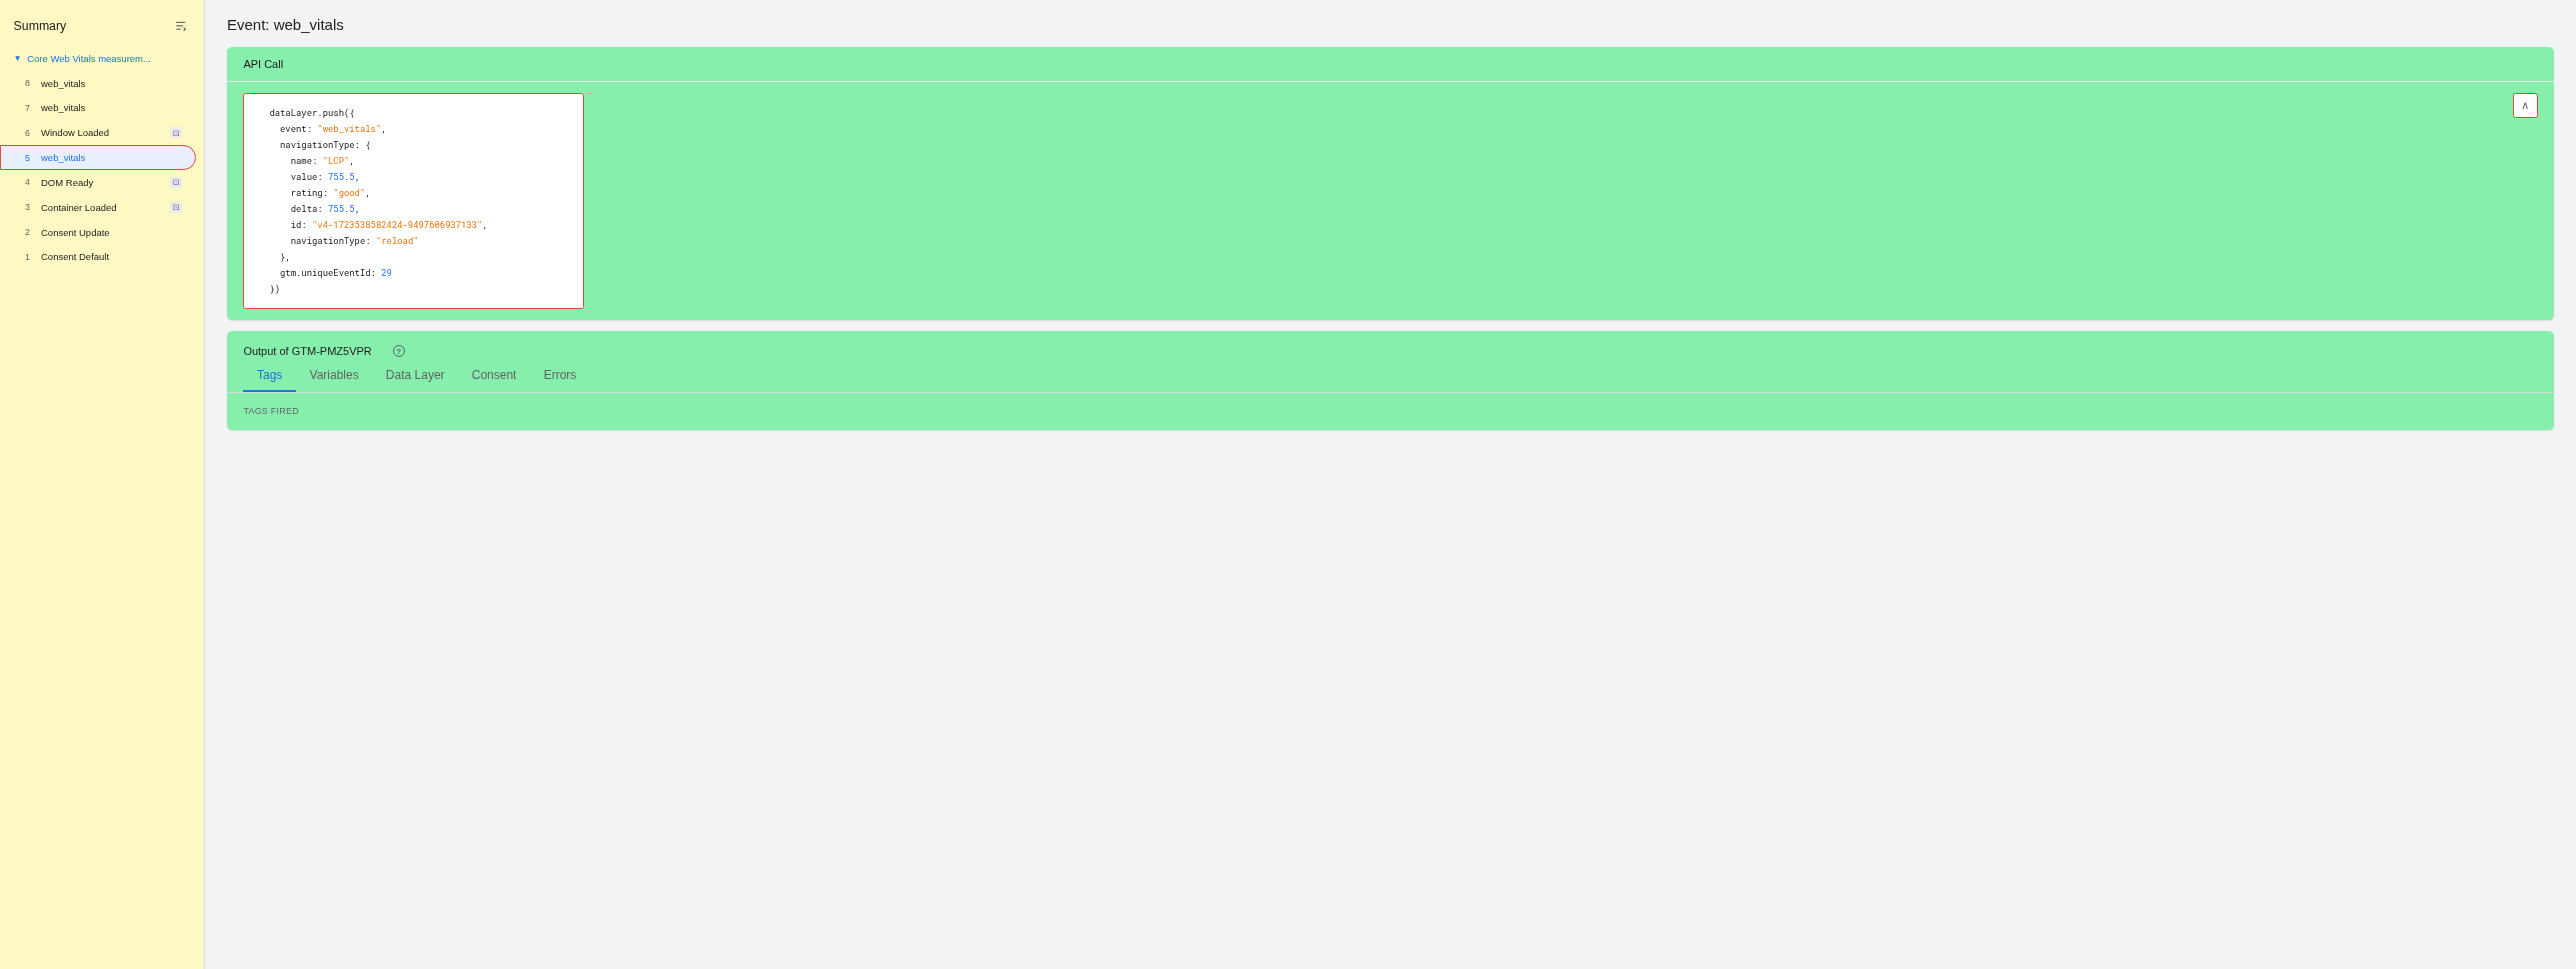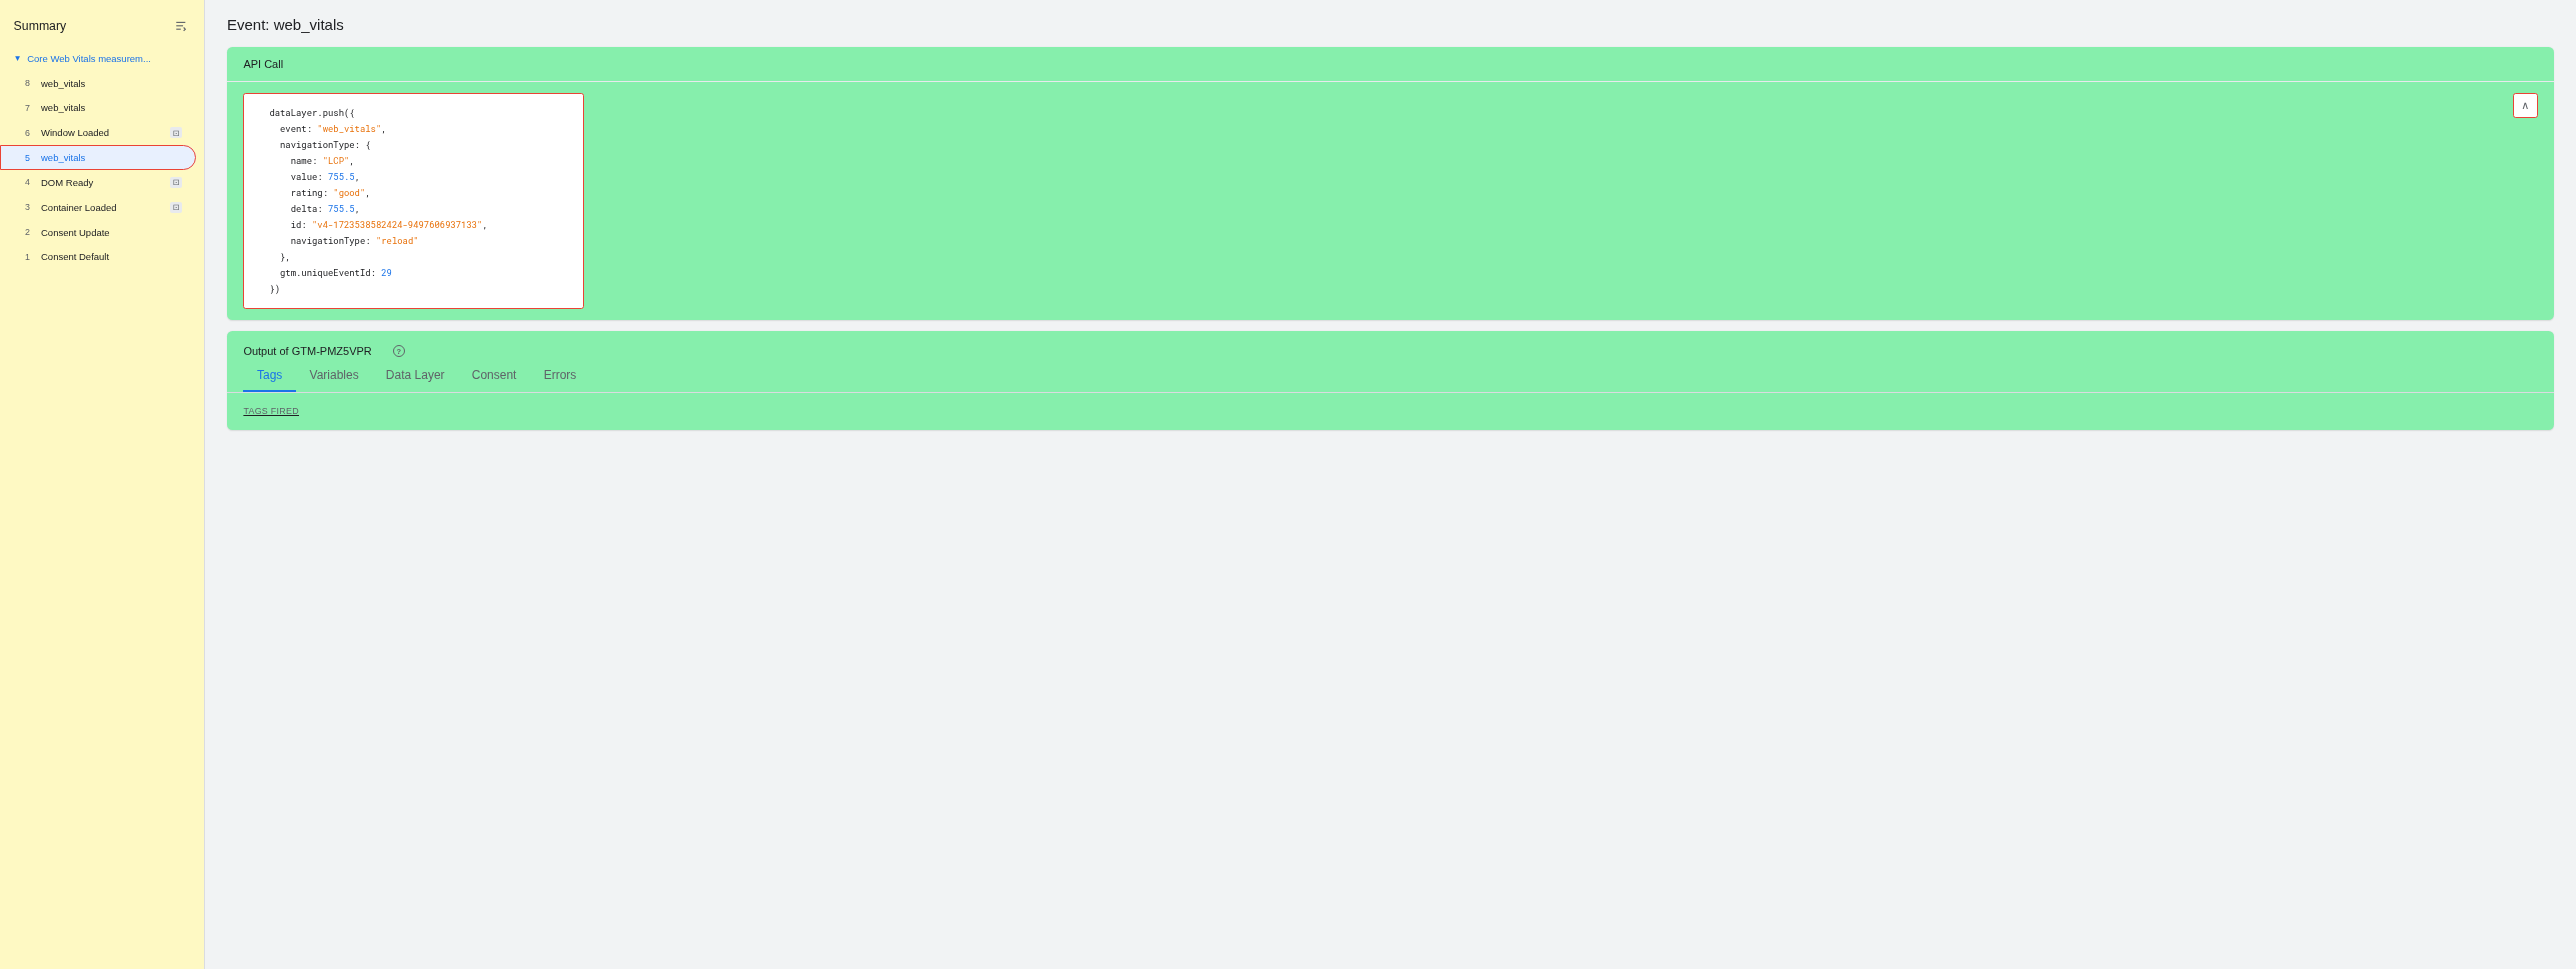--- a/index.html
+++ b/index.html
@@ -230,21 +230,20 @@
     }
 
     .tab.active {
       color: #1a73e8;
       border-bottom-color: #1a73e8;
       font-weight: 500;
     }
 
     .tab-content {
       padding: 13.6px 16.4px;
-      text-decoration: underline;
     }
 
     .tags-fired-label {
       font-size: 8.9px;
       font-weight: 500;
       color: #5f6368;
       text-transform: uppercase;
       letter-spacing: 0.3px;
     }
 

